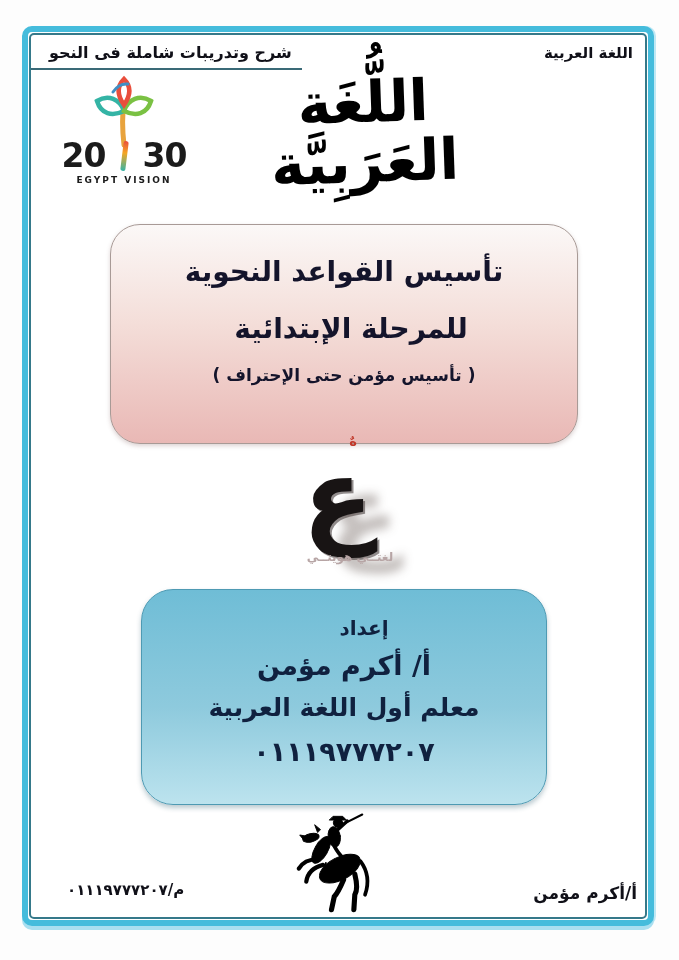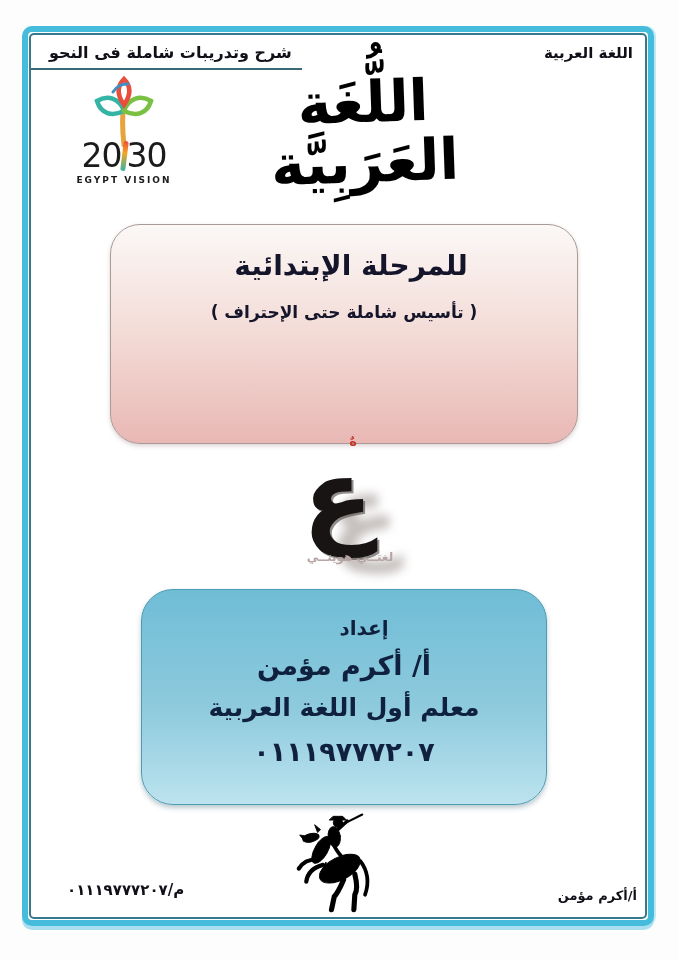--- a/index.html
+++ b/index.html
@@ -27,22 +27,22 @@
   .header-left{
     position:absolute;top:8px;left:0;font-size:16px;font-weight:bold;
     direction:rtl;color:#101018;padding:0 10px 6px 18px;
     border-bottom:2px solid #3a6a77;
   }
 
   
   .logo2030{position:absolute;left:28px;top:40px;width:130px;text-align:center;}
   .logo2030 .petals{display:block;margin:0 auto;}
   .logo2030 .numbers{
-    font-size:33px;font-weight:normal;color:#1b1b1b;line-height:1;
-    letter-spacing:-1px;margin-top:-14px;display:flex;align-items:center;justify-content:center;gap:0;
+    font-size:33px;font-weight:bold;color:#1b1b1b;line-height:1;
+    letter-spacing:-1px;margin-top:-14px;display:flex;align-items:center;justify-content:center;gap:16px;
   }
   .logo2030 .stem{
     display:inline-block;width:5px;height:30px;border-radius:2px;
     background:linear-gradient(180deg,#e94e3c 0%,#f5a623 40%,#34b4a5 100%);
     transform:rotate(7deg);
   }
   .logo2030 .caption{
     font-size:9px;font-weight:bold;letter-spacing:2px;color:#1b1b1b;margin-top:3px;
   }
 
@@ -92,21 +92,21 @@
   .author-card .phone{margin-top:14px;font-size:27px;font-weight:bold;letter-spacing:2px;}
 
   
   .horse{position:absolute;left:0;right:0;top:772px;text-align:center;}
 
   
   .footer-left{
     position:absolute;left:36px;bottom:18px;font-size:15px;font-weight:bold;direction:rtl;color:#101018;
   }
   .footer-right{
-    position:absolute;right:8px;bottom:14px;font-size:13px;font-weight:bold;direction:rtl;color:#101018;margin-top:32px;
+    position:absolute;right:8px;bottom:14px;font-size:17px;font-weight:bold;direction:rtl;color:#101018;margin-top:32px;
   }
 </style>
 </head>
 <body>
 
 <div class="frame">
   <div class="frame-inner">
     <div class="content">
 
       <div class="header-right">اللغة العربية</div>
@@ -124,22 +124,23 @@
           <span>20</span>
             <span class="stem"></span>
             <span>30</span>
         </div>
         <div class="caption">EGYPT VISION</div>
       </div>
 
       <div class="main-title">اللُّغَة العَرَبِيَّة</div>
 
       <div class="title-card">
+        <div class="line1">تأسيس القواعد النحوية</div>
         <div class="line2">للمرحلة الإبتدائية</div>
-        <div class="line3">( تأسيس شاملة حتى الإحتراف )</div>
+        <div class="line3">( تأسيس مؤمن حتى الإحتراف )</div>
       </div>
 
       <div class="calligram">
         <span class="mark">هٌ</span>
         <span class="glyph">ع</span>
         <span class="caption">لغتــي هويتــي</span>
       </div>
 
       <div class="author-card">
         <div class="heading">إعداد</div>

